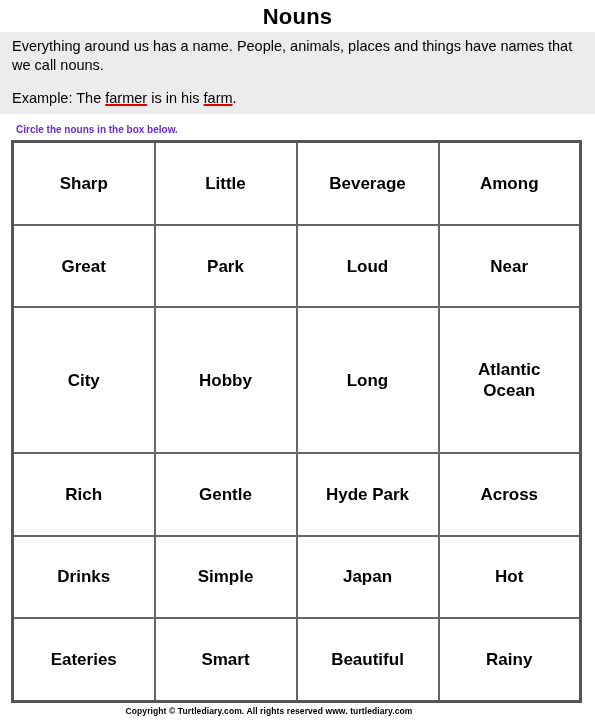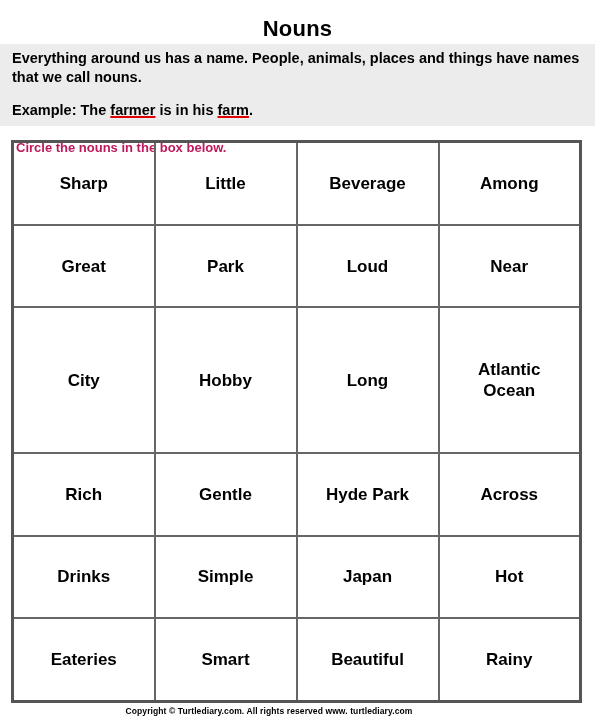--- a/index.html
+++ b/index.html
@@ -15,56 +15,56 @@
     overflow: hidden;
     position: relative;
   }
 
   
   .page-title {
     text-align: center;
     font-size: 22px;
     font-weight: bold;
     line-height: 30px;
-    padding-top: 14px;
+    padding-top: 2px;
     letter-spacing: 0.2px;
     color: #000;
   }
 
   
   .instruction-panel {
     background: #ececec;
     padding: 5px 12px 6px 12px;
     box-sizing: border-box;
     width: 595px;
   }
   .instruction-line {
     font-size: 14.5px;
-    font-weight: bold;
+    font-weight: normal;
     line-height: 19px;
     color: #000;
   }
   .instruction-line.example {
     margin-top: 14px;
   }
   .red-underline {
     text-decoration: underline;
     text-decoration-color: #e00000;
     text-decoration-thickness: 2px;
     text-underline-offset: 1px;
     color: #000;
   }
 
   
   .task-line {
-    font-size: 13px;
+    font-size: 10px;
     font-weight: bold;
     line-height: 19px;
-    padding: 12px 0 0 16px;
-    color: #be185d;
+    padding: 6px 0 0 16px;
+    color: #6d28d9;
   }
 
   
   .word-grid-wrap {
     position: absolute;
     left: 11px;
     top: 140px;
     width: 571px;
     height: 563px;
     box-sizing: border-box;

